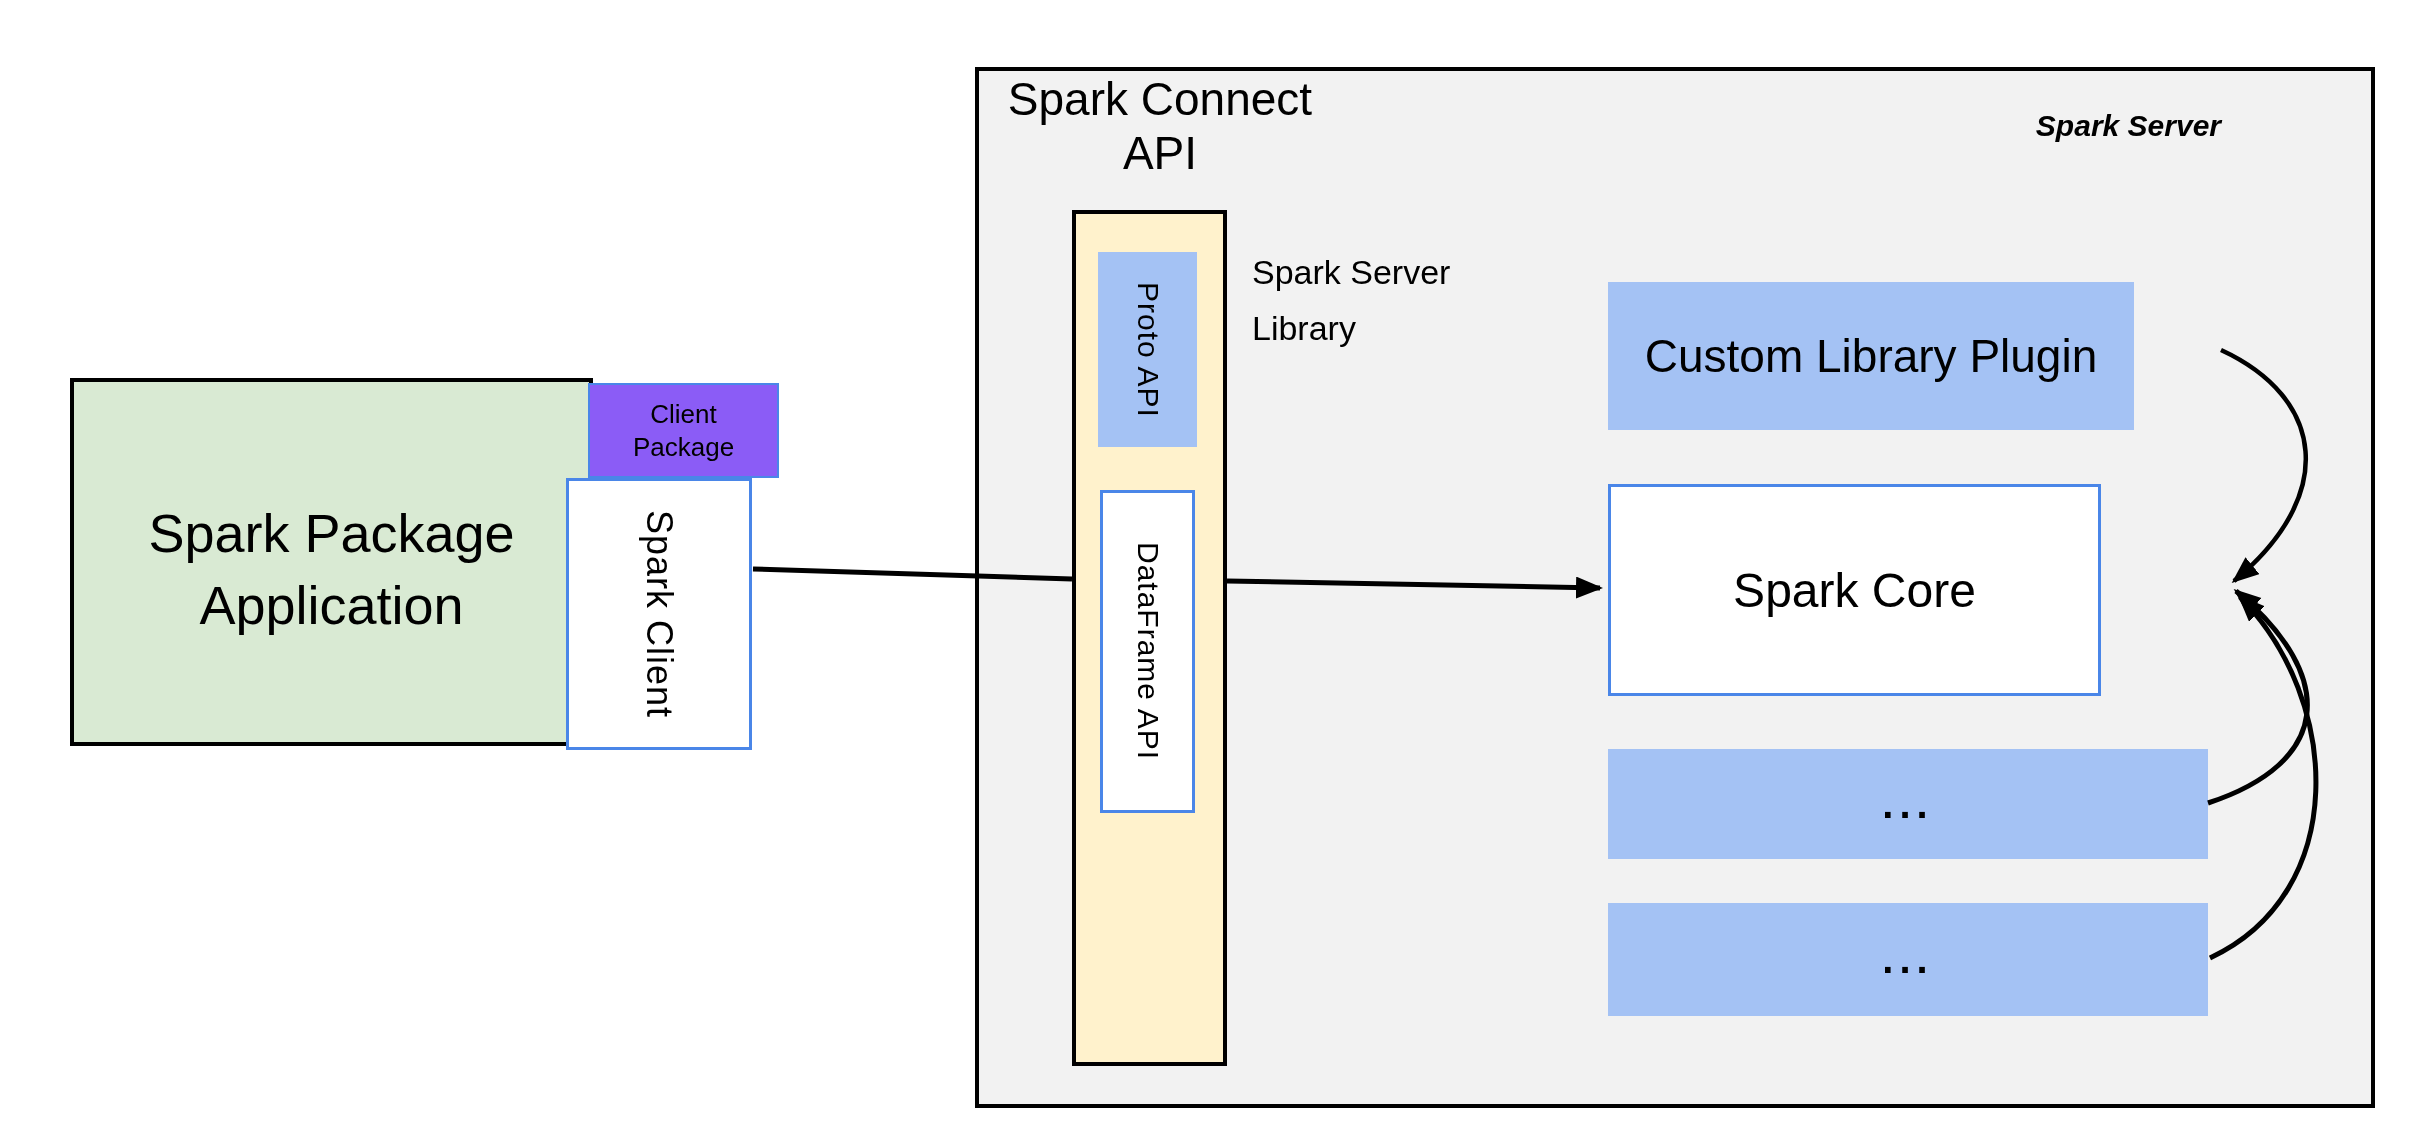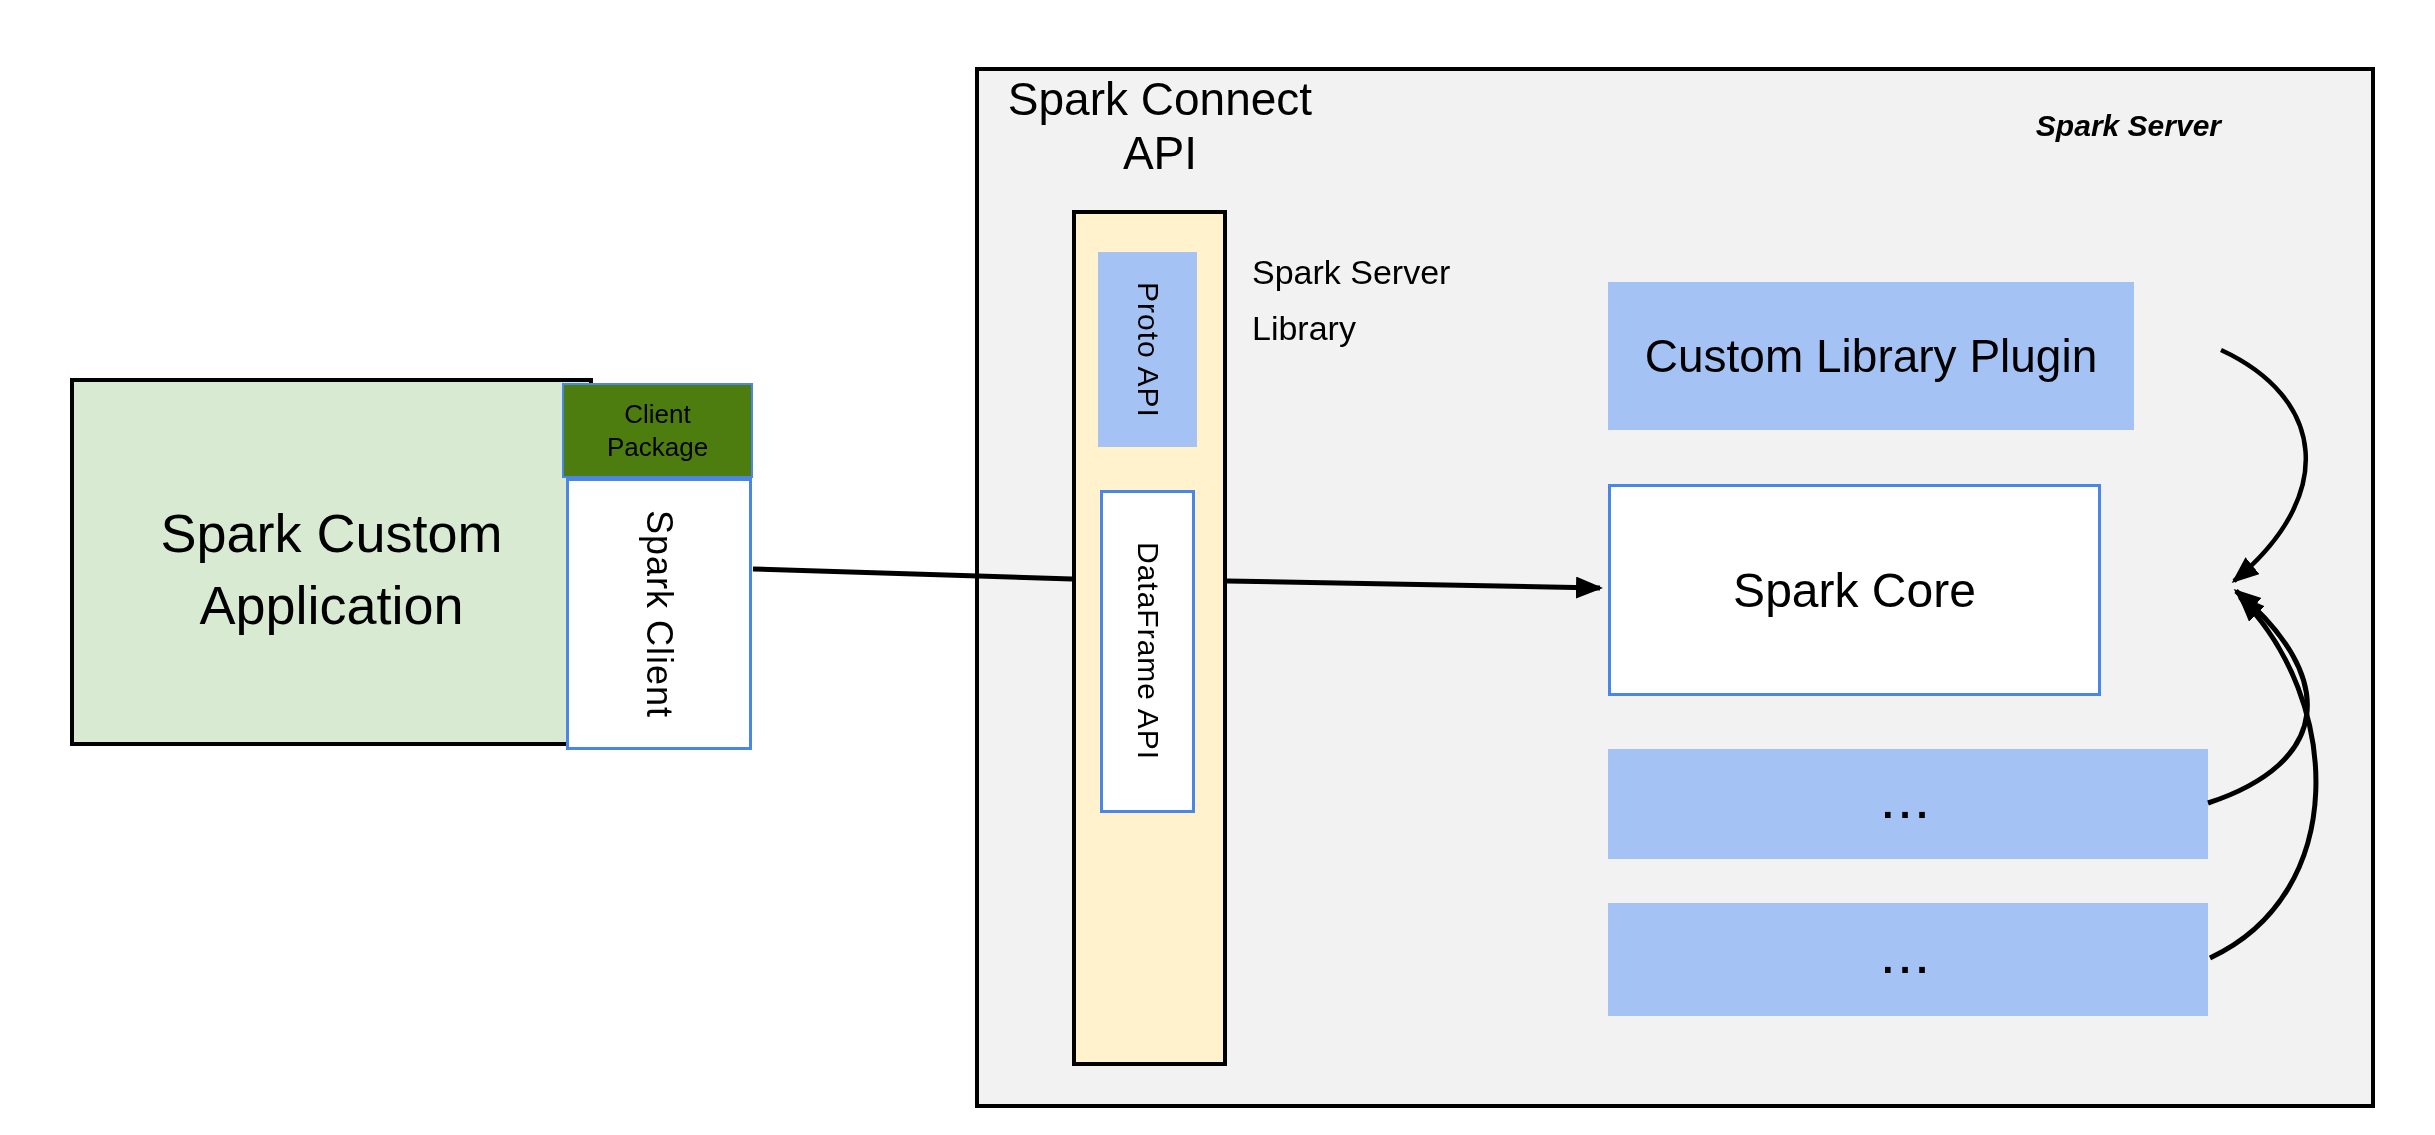--- a/index.html
+++ b/index.html
@@ -48,22 +48,22 @@
   .vtext{writing-mode:vertical-rl;font-size:30px;letter-spacing:1px;white-space:nowrap;}
   .vtext-lg{writing-mode:vertical-rl;font-size:36px;letter-spacing:1px;white-space:nowrap;}
   
   .client-app{
     left:70px;top:378px;width:523px;height:368px;
     background:#d9ead3;border:4px solid #000;
     font-size:54px;line-height:72px;z-index:2;
     padding-top:14px;
   }
   .client-package{
-    left:562px;top:383px;width:191px;height:95px;
-    background:#4d7c0f;border:2px solid #4a86e8;
+    left:588px;top:383px;width:191px;height:95px;
+    background:#8b5cf6;border:2px solid #4a86e8;
     font-size:26px;line-height:33px;z-index:3;
   }
   .client-package .wrap{width:130px;}
   .spark-client{
     left:566px;top:478px;width:186px;height:272px;
     background:#ffffff;border:3px solid #4a86e8;
     z-index:3;
   }
   
   .custom-plugin{
@@ -102,21 +102,21 @@
 
   <div class="box library-strip"></div>
   <div class="box proto-api">
     <span class="vtext">Proto API</span>
   </div>
   <div class="box dataframe-api">
     <span class="vtext">DataFrame API</span>
   </div>
 
   <div class="box client-app">
-    <span class="wrap">Spark Custom Application</span>
+    <span class="wrap">Spark Package Application</span>
   </div>
   <div class="box client-package">
     <span class="wrap">Client Package</span>
   </div>
   <div class="box spark-client">
     <span class="vtext-lg">Spark Client</span>
   </div>
 
   <div class="box custom-plugin">
     <span>Custom Library Plugin</span>

